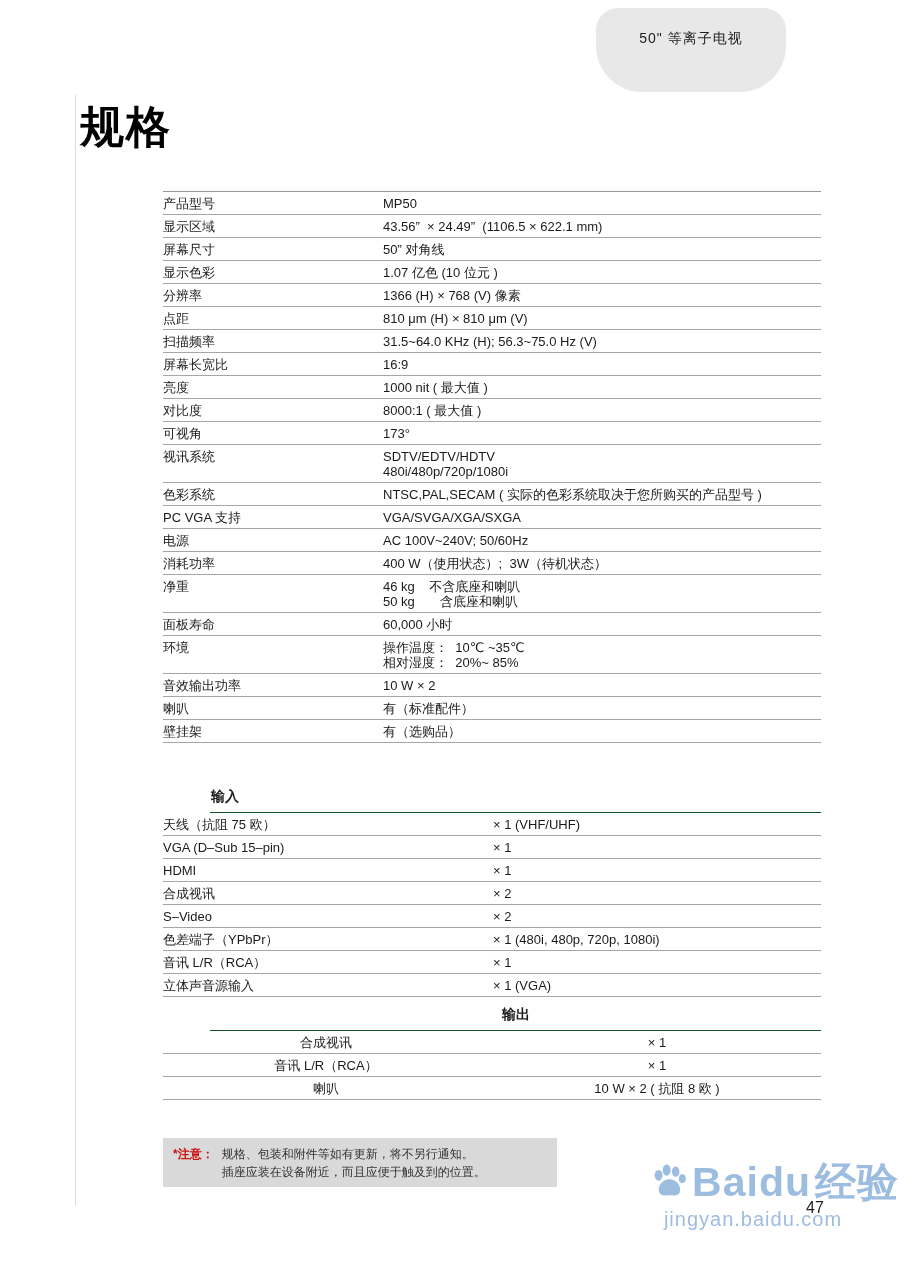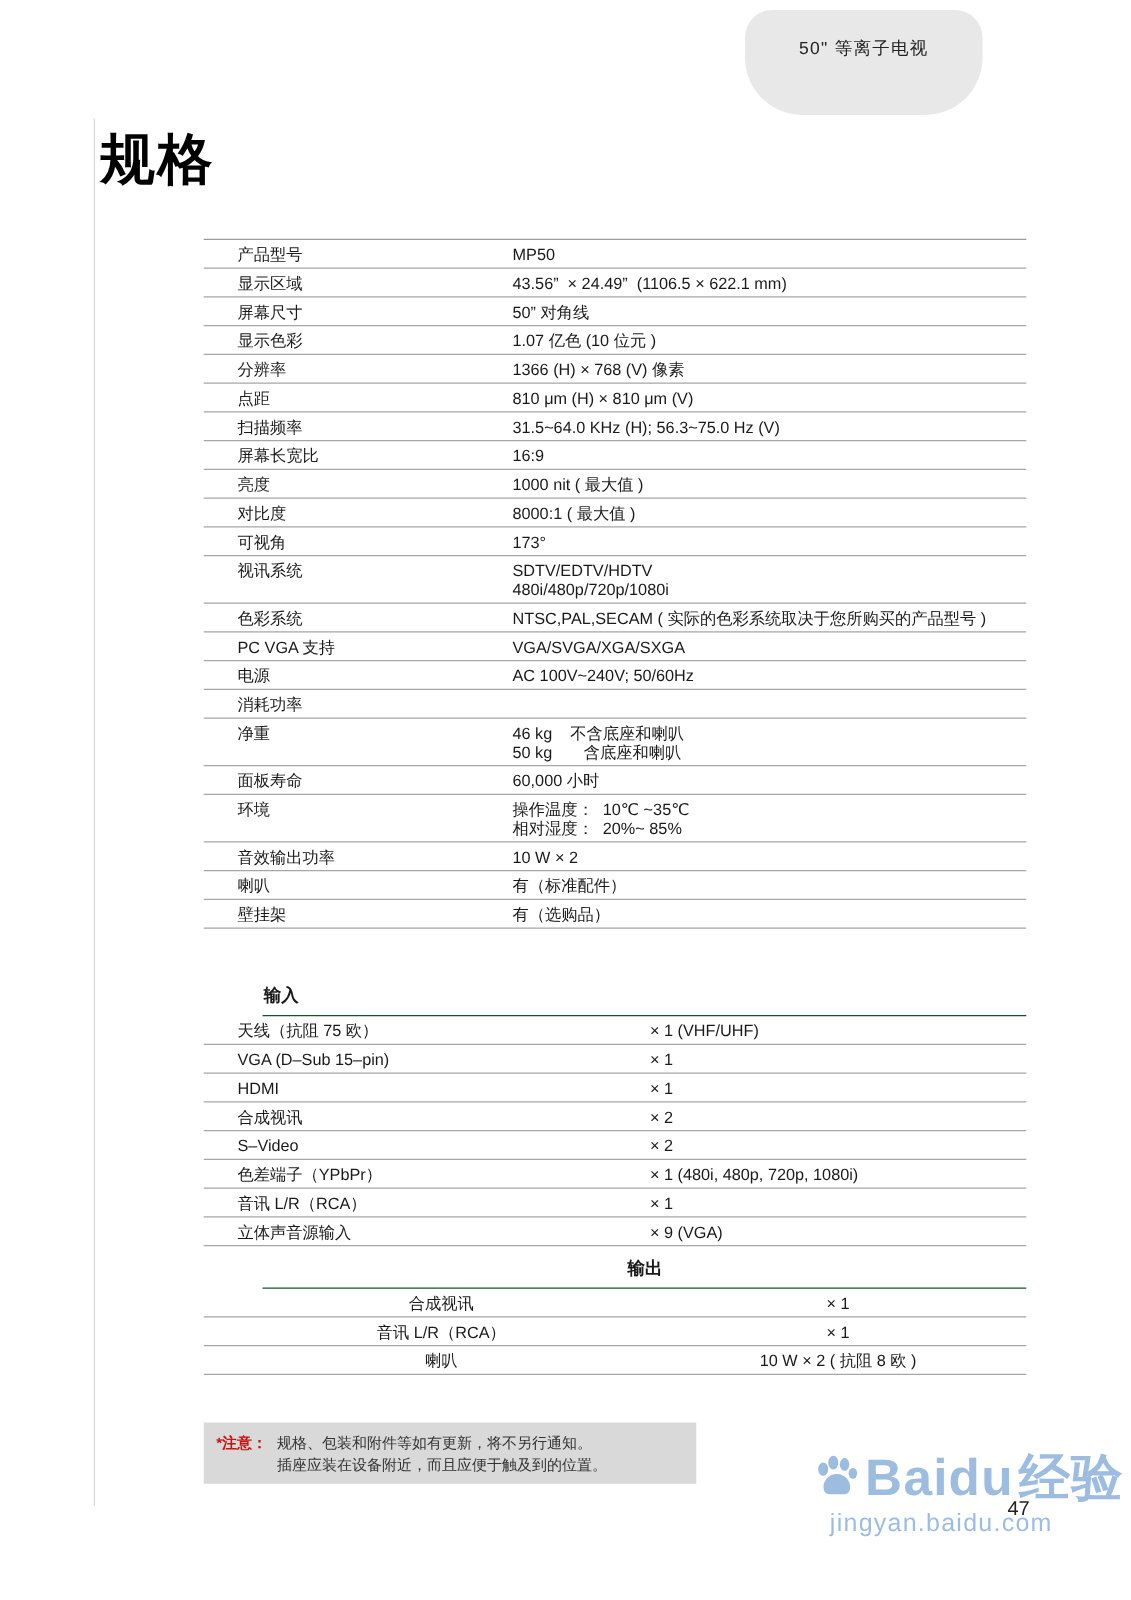--- a/index.html
+++ b/index.html
@@ -50,21 +50,20 @@
   .spec-row {
     display: flex;
     border-bottom: 1px solid #a6a6a6;
     padding: 4px 0 3px 0;
   }
   .spec-row .cell-label {
     flex: 0 0 220px;
     font-size: 13px;
     line-height: 15px;
     padding-right: 4px;
-    margin-left: 27px;
   }
   .spec-row .cell-value {
     flex: 1;
     font-size: 13px;
     line-height: 15px;
     white-space: pre-wrap;
   }
   
   .io-section {
     position: absolute;
@@ -207,20 +206,21 @@
       <div class="spec-row">
     <div class="cell-label">PC  VGA 支持</div>
     <div class="cell-value">VGA/SVGA/XGA/SXGA</div>
   </div>
       <div class="spec-row">
     <div class="cell-label">电源</div>
     <div class="cell-value">AC 100V~240V; 50/60Hz</div>
   </div>
       <div class="spec-row">
     <div class="cell-label">消耗功率</div>
+    <div class="cell-value">400 W（使用状态）;  3W（待机状态）</div>
   </div>
       <div class="spec-row">
     <div class="cell-label">净重</div>
     <div class="cell-value">46 kg    不含底座和喇叭
 50 kg       含底座和喇叭</div>
   </div>
       <div class="spec-row">
     <div class="cell-label">面板寿命</div>
     <div class="cell-value">60,000 小时</div>
   </div>
@@ -269,21 +269,21 @@
         <div class="spec-row">
     <div class="cell-label">色差端子（YPbPr）</div>
     <div class="cell-value">× 1 (480i, 480p, 720p, 1080i)</div>
   </div>
         <div class="spec-row">
     <div class="cell-label">音讯 L/R（RCA）</div>
     <div class="cell-value">× 1</div>
   </div>
         <div class="spec-row">
     <div class="cell-label">立体声音源输入</div>
-    <div class="cell-value">× 9 (VGA)</div>
+    <div class="cell-value">× 1 (VGA)</div>
   </div>
       </div>
   </div>
 
   <div class="io-section io-output">
     <div class="io-title">输出</div>
     <div>
         <div class="spec-row">
     <div class="cell-label">合成视讯</div>
     <div class="cell-value">× 1</div>

